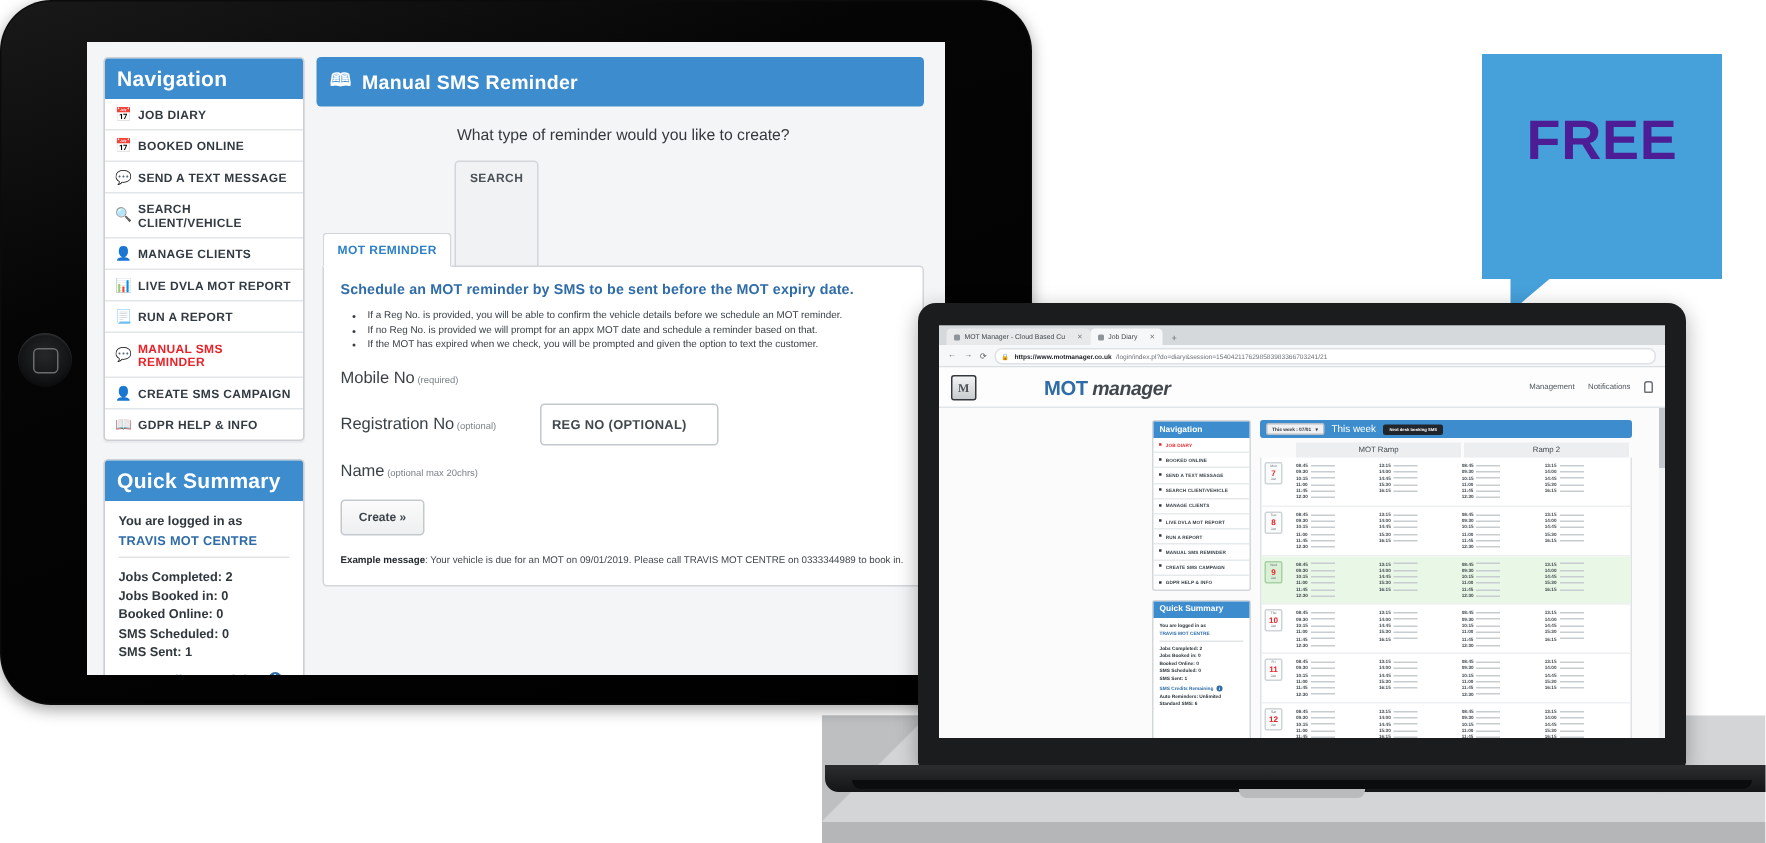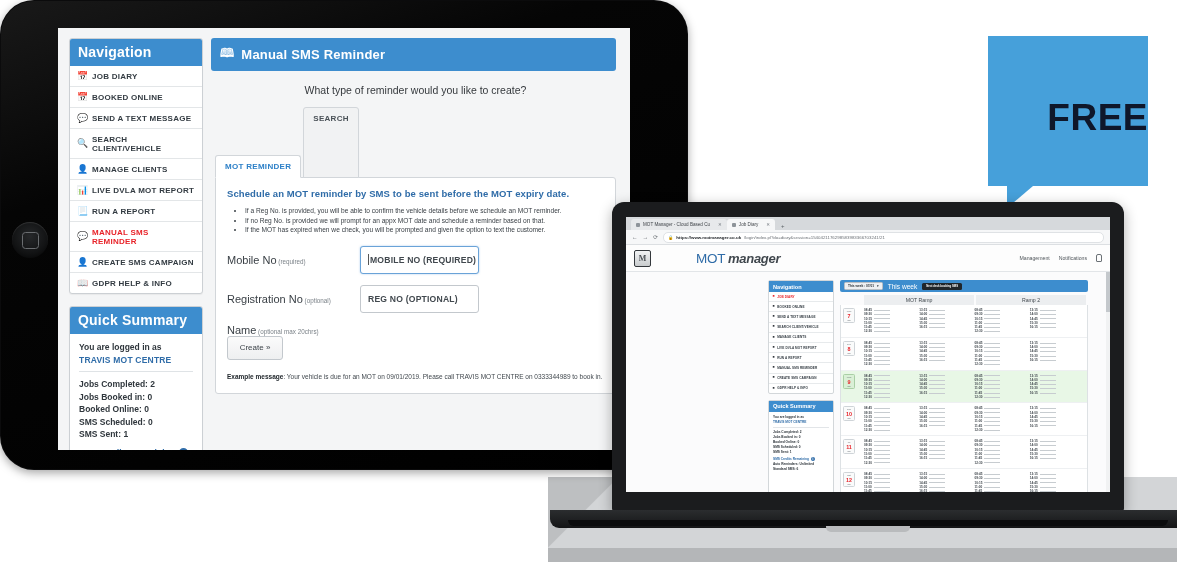--- a/index.html
+++ b/index.html
@@ -13,23 +13,23 @@
   #desk-backdrop{left:548px;top:477px;width:629px;height:85px;background:#d3d5d7;}
   #desk-backdrop-2{left:548px;top:477px;width:70px;height:85px;
        background:linear-gradient(135deg,#bdbfc1 0%,#bdbfc1 45%,#d3d5d7 46%);}
   #desk-shadow{left:548px;top:548px;width:629px;height:14px;background:#b4b6b8;}
 
   
   #free-demo{left:988px;top:36px;width:160px;height:150px;background:#46a0da;}
   #free-demo-tail{left:1007px;top:186px;width:0;height:0;
       border-left:0 solid transparent;border-right:26px solid transparent;
       border-top:22px solid #46a0da;}
-  #free-demo .fd-text{color:#0f172a;font-size:37px;font-weight:bold;
-      line-height:40px;text-align:right;letter-spacing:.5px;
-      padding-top:38px;font-family:"Liberation Sans", sans-serif;margin-top:24px;}
+  #free-demo .fd-text{color:#4c1d95;font-size:37px;font-weight:bold;
+      line-height:40px;text-align:center;letter-spacing:.5px;
+      padding-top:38px;font-family:"Liberation Sans", sans-serif;}
 
   
   #tablet{left:0px;top:0px;width:688px;height:470px;background:#0b0b0c;
      border-radius:34px;box-shadow:0 3px 10px rgba(0,0,0,.35);}
   #tablet-inner{left:1px;top:1px;width:686px;height:468px;border-radius:33px;
      background:linear-gradient(160deg,#191919 0%,#050505 30%,#000 100%);}
   #tablet-home{left:12px;top:222px;width:36px;height:36px;border-radius:50%;
      background:radial-gradient(circle at 50% 40%,#26282a 0%,#121314 60%,#000 100%);
      box-shadow:inset 0 1px 1px rgba(255,255,255,.12);}
   #tablet-home .sq{position:absolute;left:10px;top:10px;width:15px;height:15px;
@@ -84,23 +84,23 @@
   .t-card ul{margin:0 0 0 8px;padding-left:10px;}
   .t-card li{font-size:6.6px;color:#3a4046;line-height:9.6px;}
   .t-form-row{display:flex;align-items:center;margin-top:11px;}
   .t-label{width:133px;font-size:11px;color:#3a4046;}
   .t-label .sub{font-size:6.3px;color:#7b8288;}
   .t-input{width:110px;height:26px;border:1px solid #c3c8cd;border-radius:3px;
      background:#fff;font-size:8.6px;font-weight:bold;color:#41484e;
      display:flex;align-items:center;padding-left:7px;letter-spacing:.2px;}
   .t-input.focus{border:1px solid #6aa3d8;box-shadow:0 0 2px rgba(80,150,220,.5);}
   .t-input .caret{width:1px;height:11px;background:#555;margin-right:1px;}
-  .t-create{width:54px;height:22px;border:1px solid #c3c8cd;
+  .t-create{margin-top:13px;width:54px;height:22px;border:1px solid #c3c8cd;
      border-radius:3px;background:linear-gradient(#fbfbfb,#eeeff0);font-size:8px;
-     font-weight:normal;color:#3c4349;display:flex;align-items:center;
+     font-weight:bold;color:#3c4349;display:flex;align-items:center;
      justify-content:center;}
   .t-example{margin-top:13px;font-size:6.5px;color:#41484e;}
   .t-example b{color:#22282d;}
 
   
   #laptop{left:612px;top:202px;width:512px;height:330px;}
   #laptop-lid{position:absolute;left:0;top:0;width:512px;height:310px;
      background:#1b1c1e;border-radius:12px 12px 4px 4px;
      box-shadow:0 4px 14px rgba(0,0,0,.32);}
   #laptop-screen{position:absolute;left:14px;top:15px;width:484px;height:275px;
@@ -133,21 +133,21 @@
   .b-url b{color:#212529;}
 
   
   .l-appbar{height:26px;background:#fdfdfd;border-bottom:1px solid #e2e5e8;
      display:flex;align-items:center;padding:0 8px;}
   .l-logo{display:flex;align-items:center;gap:3px;}
   .l-logo-mark{width:15px;height:15px;border:1.4px solid #34383c;border-radius:2px;
      background:linear-gradient(#f2f3f4,#c9ccce);display:flex;align-items:center;
      justify-content:center;font-size:8px;font-weight:bold;color:#4b5055;
      font-family:"Liberation Serif", serif;}
-  .l-logo-mot{font-size:13.5px;font-weight:normal;color:#2f6ca8;letter-spacing:-.3px;padding-left:42px;}
+  .l-logo-mot{font-size:13.5px;font-weight:bold;color:#2f6ca8;letter-spacing:-.3px;padding-left:42px;}
   .l-logo-mgr{font-size:13px;font-style:italic;font-weight:bold;color:#41484e;
      letter-spacing:-.3px;}
   .l-appbar-right{margin-left:auto;display:flex;align-items:center;gap:9px;
      font-size:5.2px;color:#50565b;}
   .l-bell{width:4px;height:6px;border:.7px solid #6b7176;border-radius:2px 2px 1px 1px;}
 
   .l-body{background:#fbfbfc;height:233px;position:relative;padding-top:8px;}
   .l-side{position:absolute;left:142px;top:8px;width:66px;}
   .l-panel{background:#fff;border:1px solid #d3d7da;border-radius:2px;}
   .l-panel-head{background:#3d8dce;color:#fff;font-size:5.6px;font-weight:bold;
@@ -307,24 +307,20 @@
       <div class="t-card">
         <h3>Schedule an MOT reminder by SMS to be sent before the MOT expiry date.</h3>
         <ul id="t-bullets">
             <li>If a Reg No. is provided, you will be able to confirm the vehicle details before we schedule an MOT reminder.</li>
             <li>If no Reg No. is provided we will prompt for an appx MOT date and schedule a reminder based on that.</li>
             <li>If the MOT has expired when we check, you will be prompted and given the option to text the customer.</li>
           </ul>
         <div id="t-fields">
             <div class="t-form-row">
               <div class="t-label"><span>Mobile No</span><span class="sub"> (required)</span></div>
-              <div class="t-input focus">
-                <span class="caret"></span>
-                <span>MOBILE NO (REQUIRED)</span>
-              </div>
             </div>
             <div class="t-form-row">
               <div class="t-label"><span>Registration No</span><span class="sub"> (optional)</span></div>
               <div class="t-input">
                 <span>REG NO (OPTIONAL)</span>
               </div>
             </div>
             <div class="t-form-row">
               <div class="t-label"><span>Name</span><span class="sub"> (optional max 20chrs)</span></div>
             </div>

